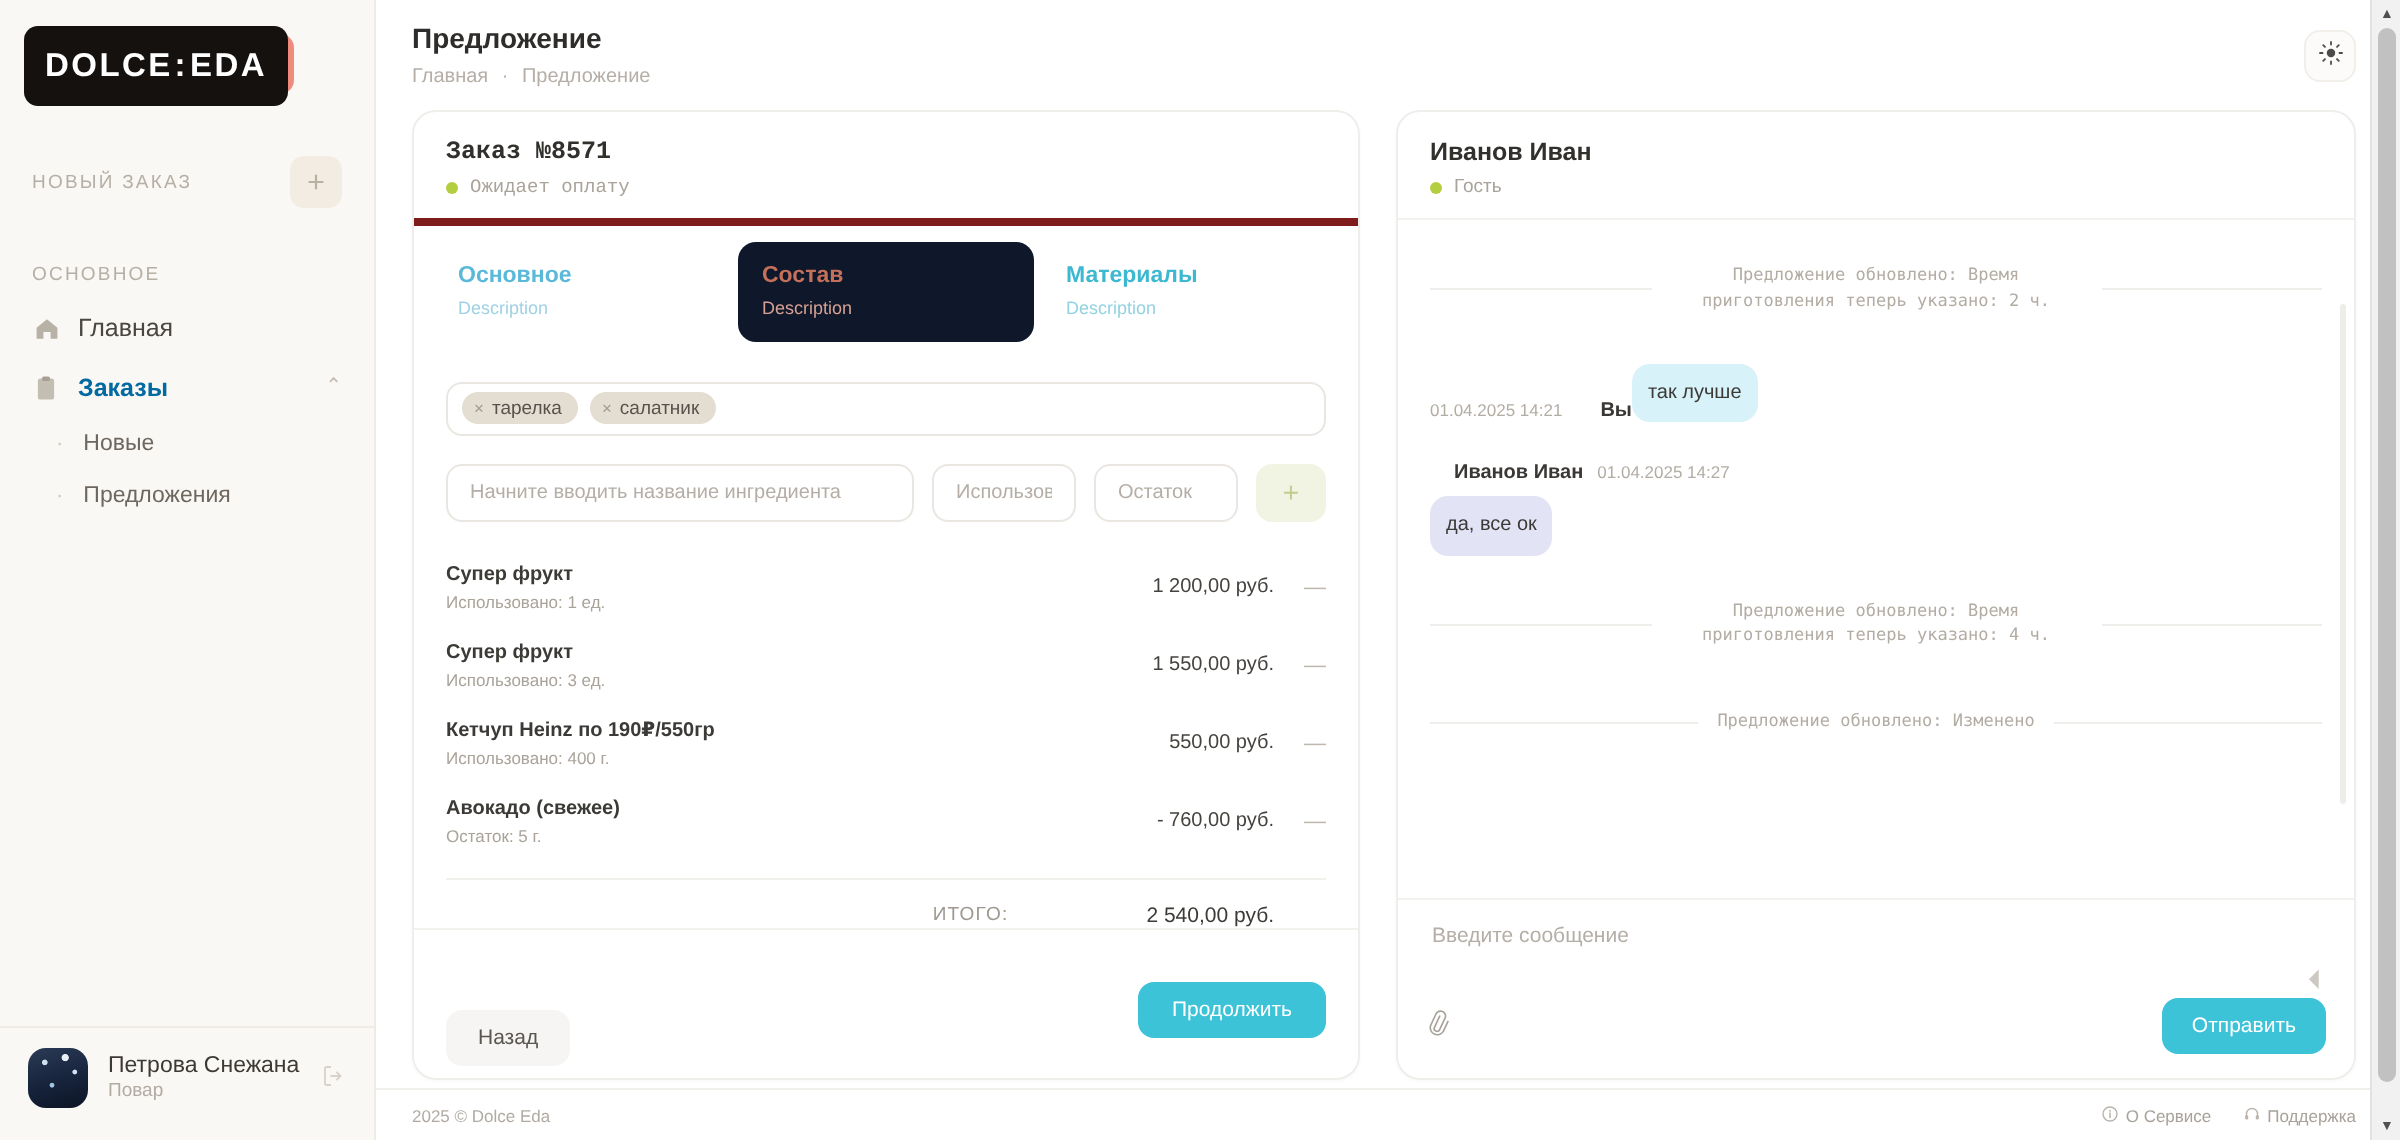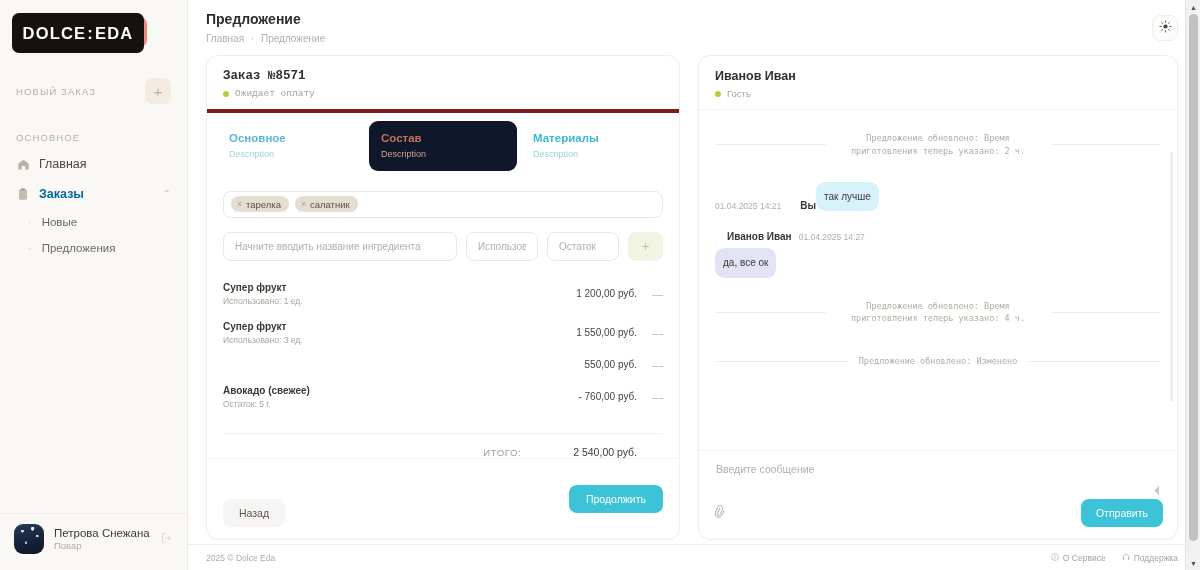--- a/index.html
+++ b/index.html
@@ -200,21 +200,21 @@
   }
   .ing-left { display: flex; flex-direction: column; line-height: 1.3; }
   .ing-name { font-size: 10px; font-weight: 700; color: #3c3a37; }
   .ing-sub { font-size: 8.5px; color: #a9a39a; margin-top: 2px; }
   .ing-price { margin-left: auto; font-size: 10px; color: #46433f; white-space: nowrap; }
   .ing-remove { width: 26px; text-align: right; color: #bdb7ae; font-size: 11px; cursor: pointer; }
 
   .total-sep { border-top: 1px solid #f2f0ed; margin: 8px 16px 0 16px; }
   .total-row {
     display: flex; align-items: center; justify-content: flex-end;
-    gap: 52px; padding: 12px 42px 0 16px;
+    gap: 69px; padding: 12px 42px 0 16px;
   }
   .total-label { font-size: 9.5px; letter-spacing: 0.6px; color: #9e9890; text-transform: uppercase; }
   .total-value { font-size: 10.5px; color: #3e3b37; }
 
   .order-foot {
     border-top: 1px solid #f3f1ee;
     padding: 12px 16px; display: flex; align-items: center; justify-content: space-between;
   }
   .btn-back {
     background: #f6f5f3; border: none; border-radius: 8px;
@@ -468,20 +468,24 @@
           </div>
           <div class="ing-row">
             <div class="ing-left">
               <span class="ing-name">Супер фрукт</span>
               <span class="ing-sub">Использовано: 3 ед.</span>
             </div>
             <span class="ing-price">1 550,00 руб.</span>
             <span class="ing-remove">—</span>
           </div>
           <div class="ing-row">
+            <div class="ing-left">
+              <span class="ing-name">Кетчуп Heinz по 190₽/550гр</span>
+              <span class="ing-sub">Использовано: 400 г.</span>
+            </div>
             <span class="ing-price">550,00 руб.</span>
             <span class="ing-remove">—</span>
           </div>
           <div class="ing-row">
             <div class="ing-left">
               <span class="ing-name">Авокадо (свежее)</span>
               <span class="ing-sub">Остаток: 5 г.</span>
             </div>
             <span class="ing-price">- 760,00 руб.</span>
             <span class="ing-remove">—</span>

